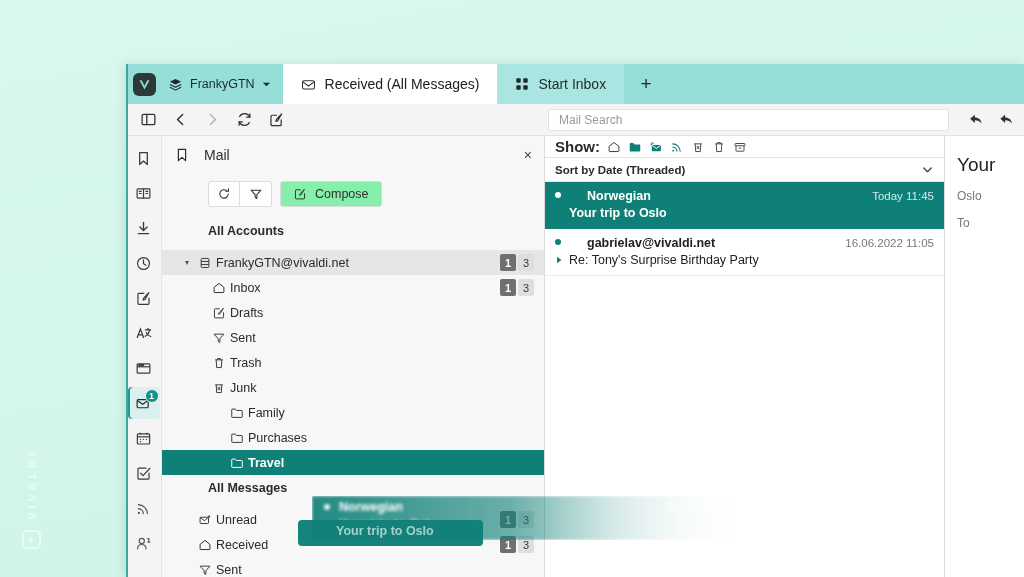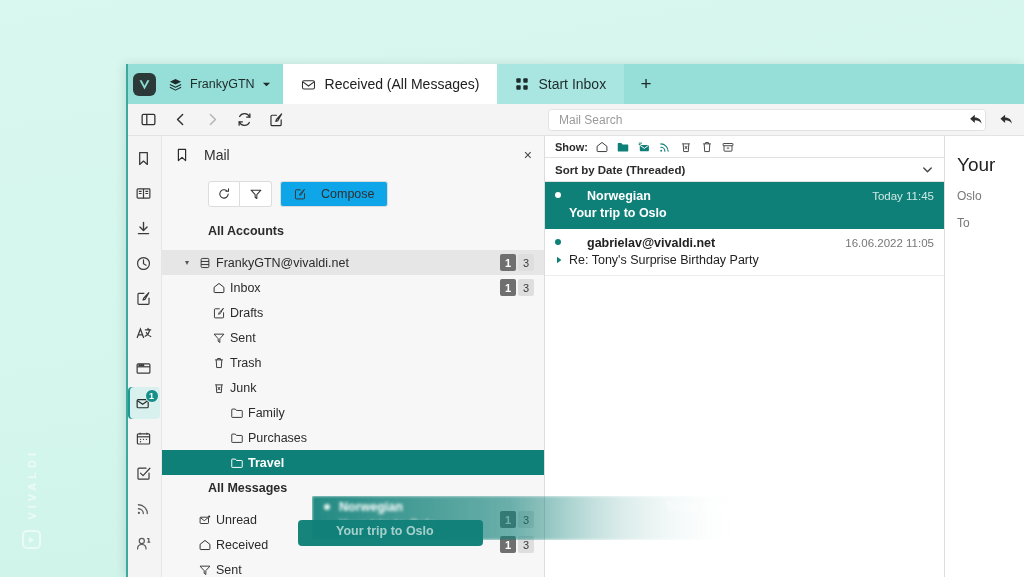--- a/index.html
+++ b/index.html
@@ -80,21 +80,21 @@
     height: 32px; background: #f4f4f4; border-bottom: 1px solid #e2e2e2;
     display: flex; align-items: center; flex: none; position: relative;
   }
   #toolbar .tb-icons { display: flex; align-items: center; gap: 4px; padding-left: 8px; }
   .tb-btn {
     width: 28px; height: 24px; display: flex; align-items: center; justify-content: center;
     color: #303030;
   }
   .tb-btn.dim { color: #b4b4b4; }
   #mailsearch {
-    position: absolute; left: 422px; width: 438px; height: 22px;
+    position: absolute; left: 422px; width: 401px; height: 22px;
     background: #ffffff; border: 1px solid #e3e3e3; border-radius: 3px;
     display: flex; align-items: center; padding: 0 10px;
     font-size: 12px; color: #9a9a9a;
   }
   #toolbar .tb-right {
     position: absolute; right: 0; display: flex; align-items: center; gap: 4px; padding-right: 2px;
   }
 
   
   #bodyrow { flex: 1; display: flex; min-height: 0; position: relative; }
@@ -137,22 +137,22 @@
     flex: none;
   }
   .pa-group { display: flex; }
   .pa-btn {
     height: 26px; min-width: 32px; background: #fff; border: 1px solid #dcdcdc;
     display: flex; align-items: center; justify-content: center; color: #333;
   }
   .pa-group .pa-btn:first-child { border-radius: 3px 0 0 3px; }
   .pa-group .pa-btn:last-child  { border-radius: 0 3px 3px 0; border-left: none; }
   .pa-compose {
-    height: 26px; background: #0ea5e9; border: 1px solid #dcdcdc; border-radius: 3px;
-    display: flex; align-items: center; gap: 14px; padding: 0 12px;
+    height: 26px; background: #86efac; border: 1px solid #dcdcdc; border-radius: 3px;
+    display: flex; align-items: center; gap: 8px; padding: 0 12px;
     font-size: 12.5px; color: #303030;
   }
 
   #tree { flex: 1; overflow: hidden; padding-top: 4px; font-size: 12.5px; }
   .tree-section {
     padding: 6px 0 12px 46px; font-size: 12.5px; color: #2b2b2b; font-weight: 600;
   }
   .tree-row {
     height: 25px; display: flex; align-items: center; color: #2b2b2b;
     position: relative; padding-right: 10px;
@@ -178,21 +178,21 @@
   .ind-0 { padding-left: 18px; }
   .ind-1 { padding-left: 46px; }
   .ind-2 { padding-left: 64px; }
 
   
   #list { flex: 1; background: #fff; display: flex; flex-direction: column; min-width: 0; }
   #show-row {
     height: 22px; display: flex; align-items: center; gap: 7px;
     padding: 0 10px; border-bottom: 1px solid #e2e2e2; flex: none;
   }
-  #show-row .show-lbl { font-size: 11px; font-weight: 700; color: #2b2b2b; }
+  #show-row .show-lbl { font-size: 15px; font-weight: 700; color: #2b2b2b; }
   .flt { color: #3a3a3a; display: flex; align-items: center; }
   .flt.on { color: #0f8078; }
   #sort-row {
     height: 24px; display: flex; align-items: center; justify-content: space-between;
     padding: 0 10px; border-bottom: 1px solid #e2e2e2; flex: none;
     font-size: 11.5px; font-weight: 700; color: #2b2b2b;
   }
   #sort-row .chev { font-size: 10px; font-weight: 400; color: #444; }
   .msg {
     padding: 7px 10px 8px 10px; border-bottom: 1px solid #ededed;

